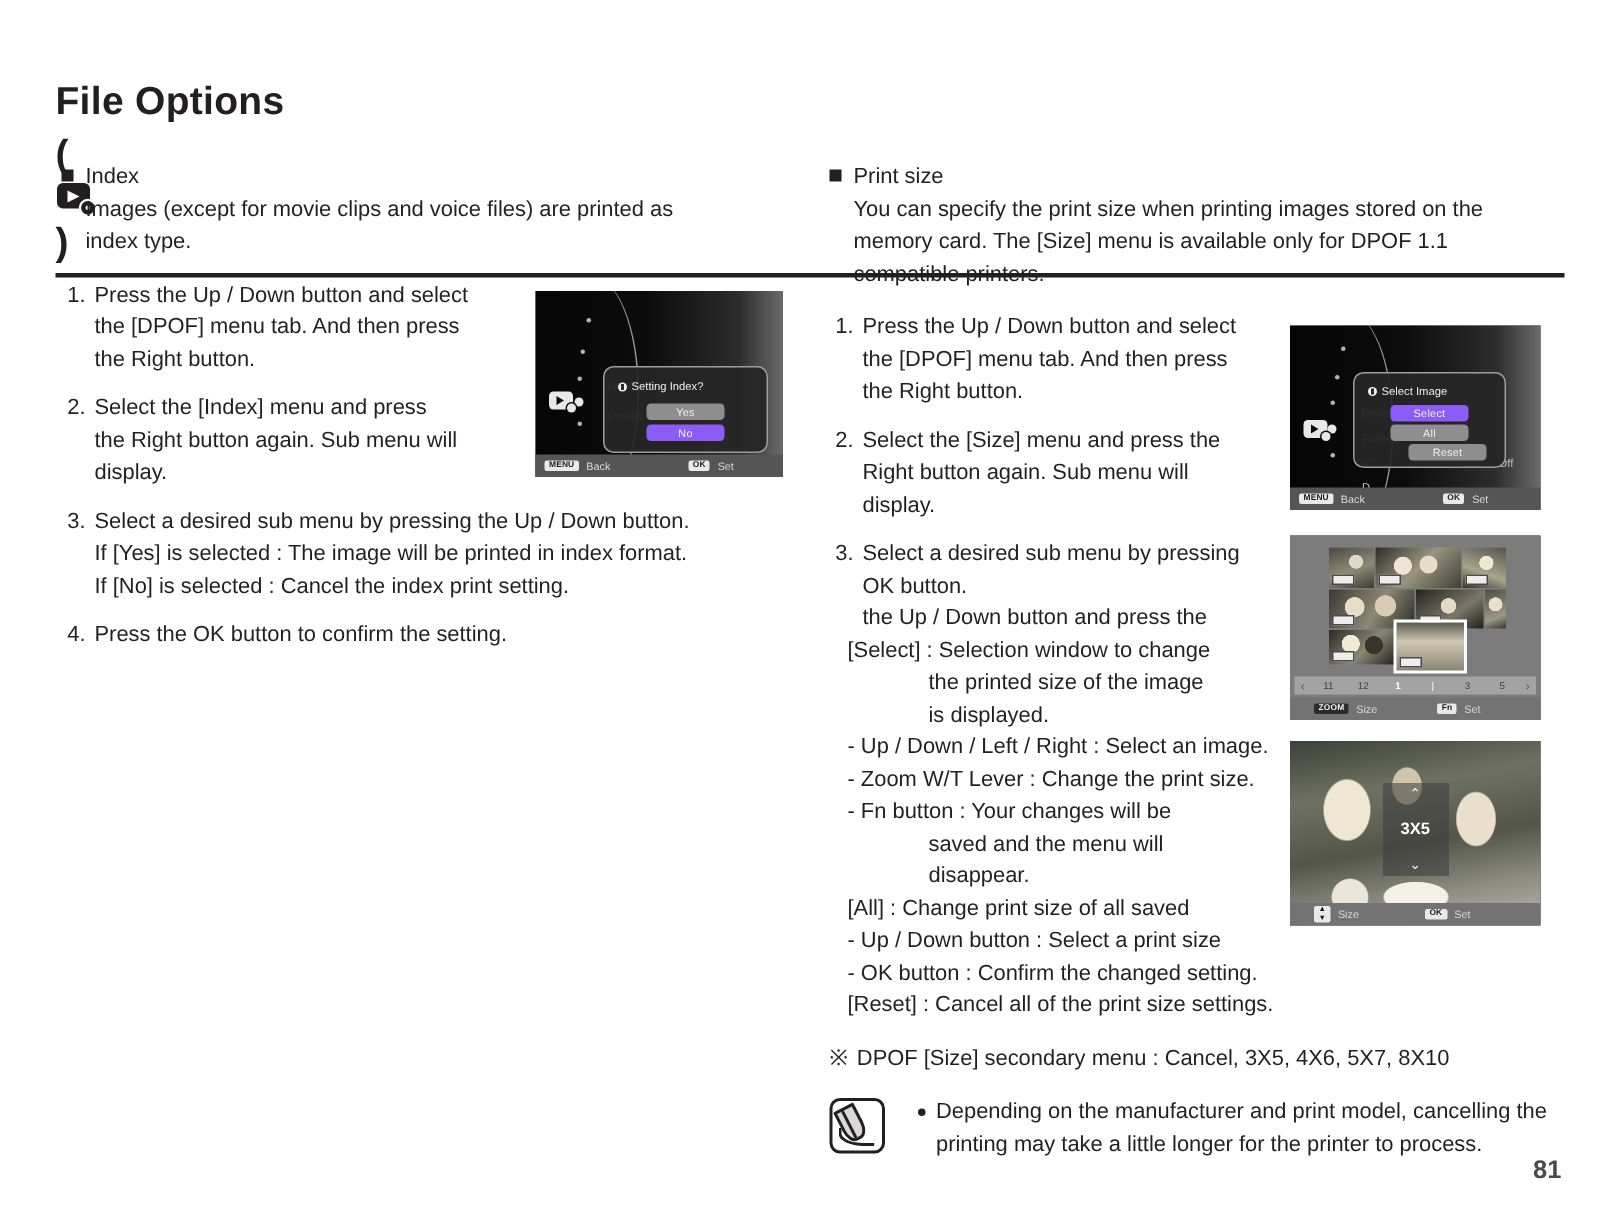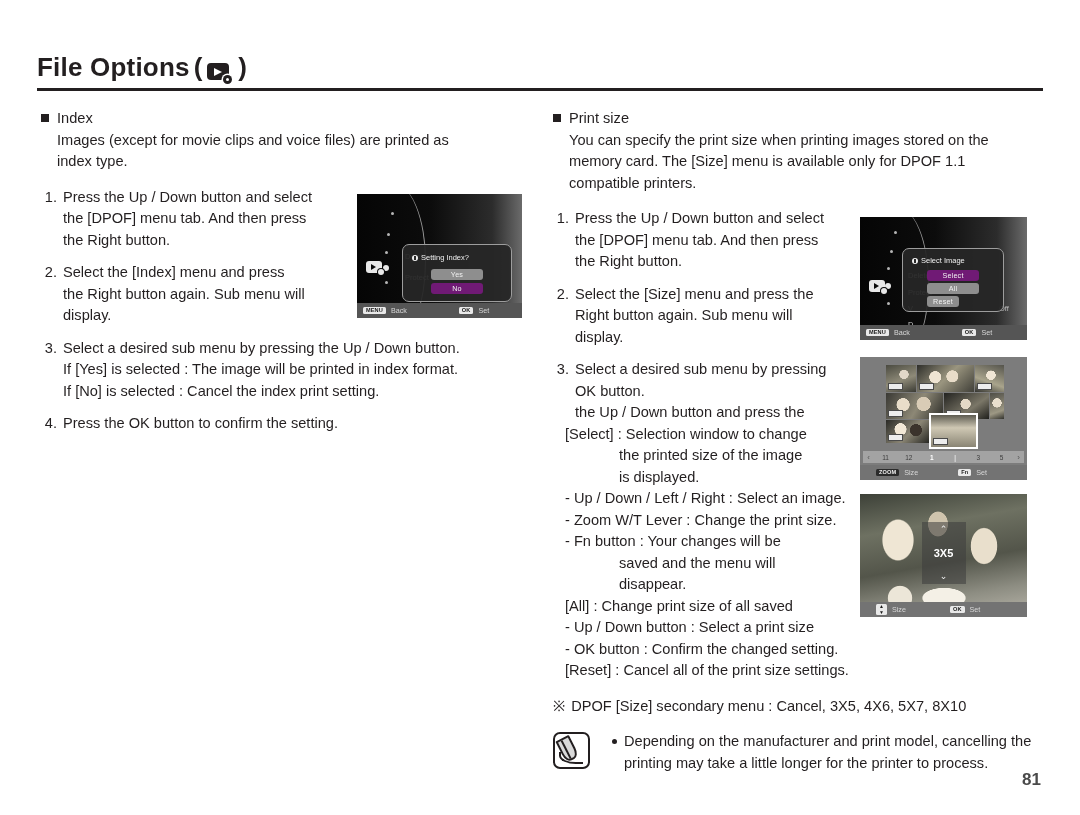--- a/index.html
+++ b/index.html
@@ -18,23 +18,24 @@
 
   
   .page-header {
     position: absolute;
     left: 37px;
     top: 52px;
     width: 1006px;
   }
   .header-row {
     display: flex;
-    align-items: flex-end;
+    align-items: flex-start;
     gap: 4px;
     padding-bottom: 5px;
+    flex-direction: column;
   }
   .header-title {
     font-size: 26px;
     font-weight: bold;
     letter-spacing: 0.2px;
     color: #231f20;
     white-space: nowrap;
   }
   .header-paren {
     font-size: 26px;
@@ -301,21 +302,21 @@
     border-radius: 3px;
     background: #8e8e8e;
     color: #f2f2f2;
     font-size: 7.2px;
     display: flex;
     align-items: center;
     justify-content: center;
     letter-spacing: 0.2px;
   }
   .lcd-btn.sel {
-    background: #701a75;
+    background: #8b5cf6;
   }
 
   .lcd-bar {
     position: absolute;
     left: 0; right: 0; bottom: 0;
     height: 15px;
     background: #555555;
     display: flex;
     align-items: center;
     font-size: 7.2px;
@@ -636,21 +637,21 @@
   <span class="lcd-item" style="left:48px; top:75px;">O</span>
   <span class="lcd-item off" style="left:139px; top:43px;">Off</span>
 
   <div class="lcd-dialog" style="left:42px; top:31px; width:100px; height:62px;">
     <span class="title" style="left:9px; top:7px;">
       <span class="bdot"></span>
       <span>Select Image</span>
     </span>
     <span class="lcd-btn sel" style="left:24px; top:21px; width:52px;">Select</span>
     <span class="lcd-btn" style="left:24px; top:34px; width:52px;">All</span>
-    <span class="lcd-btn" style="left:24px; top:47px; width:32px;">Reset</span>
+    <span class="lcd-btn" style="left:36px; top:47px; width:52px;">Reset</span>
   </div>
 
   <div class="lcd-bar">
     <span class="bar-slot" style="margin-left:6px;">
       <span class="keycap light">MENU</span>
       <span>Back</span>
     </span>
     <span class="bar-slot" style="margin-left:52px;">
       <span class="keycap light">OK</span>
       <span>Set</span>

